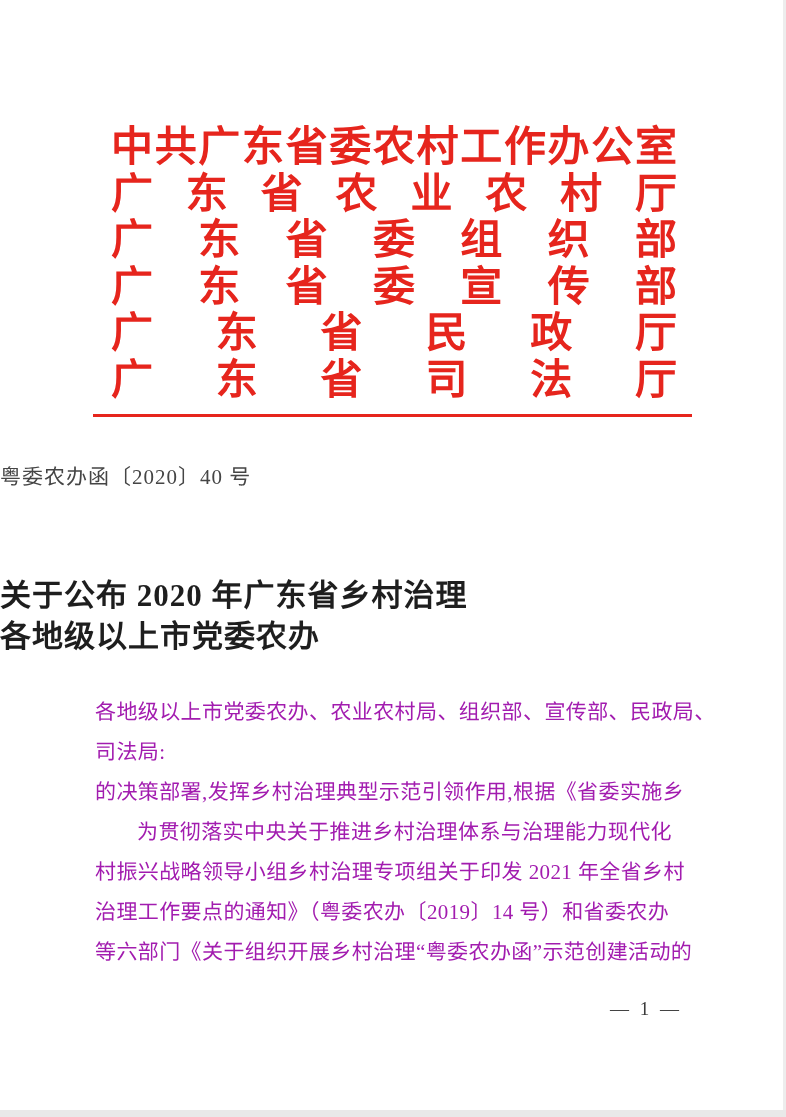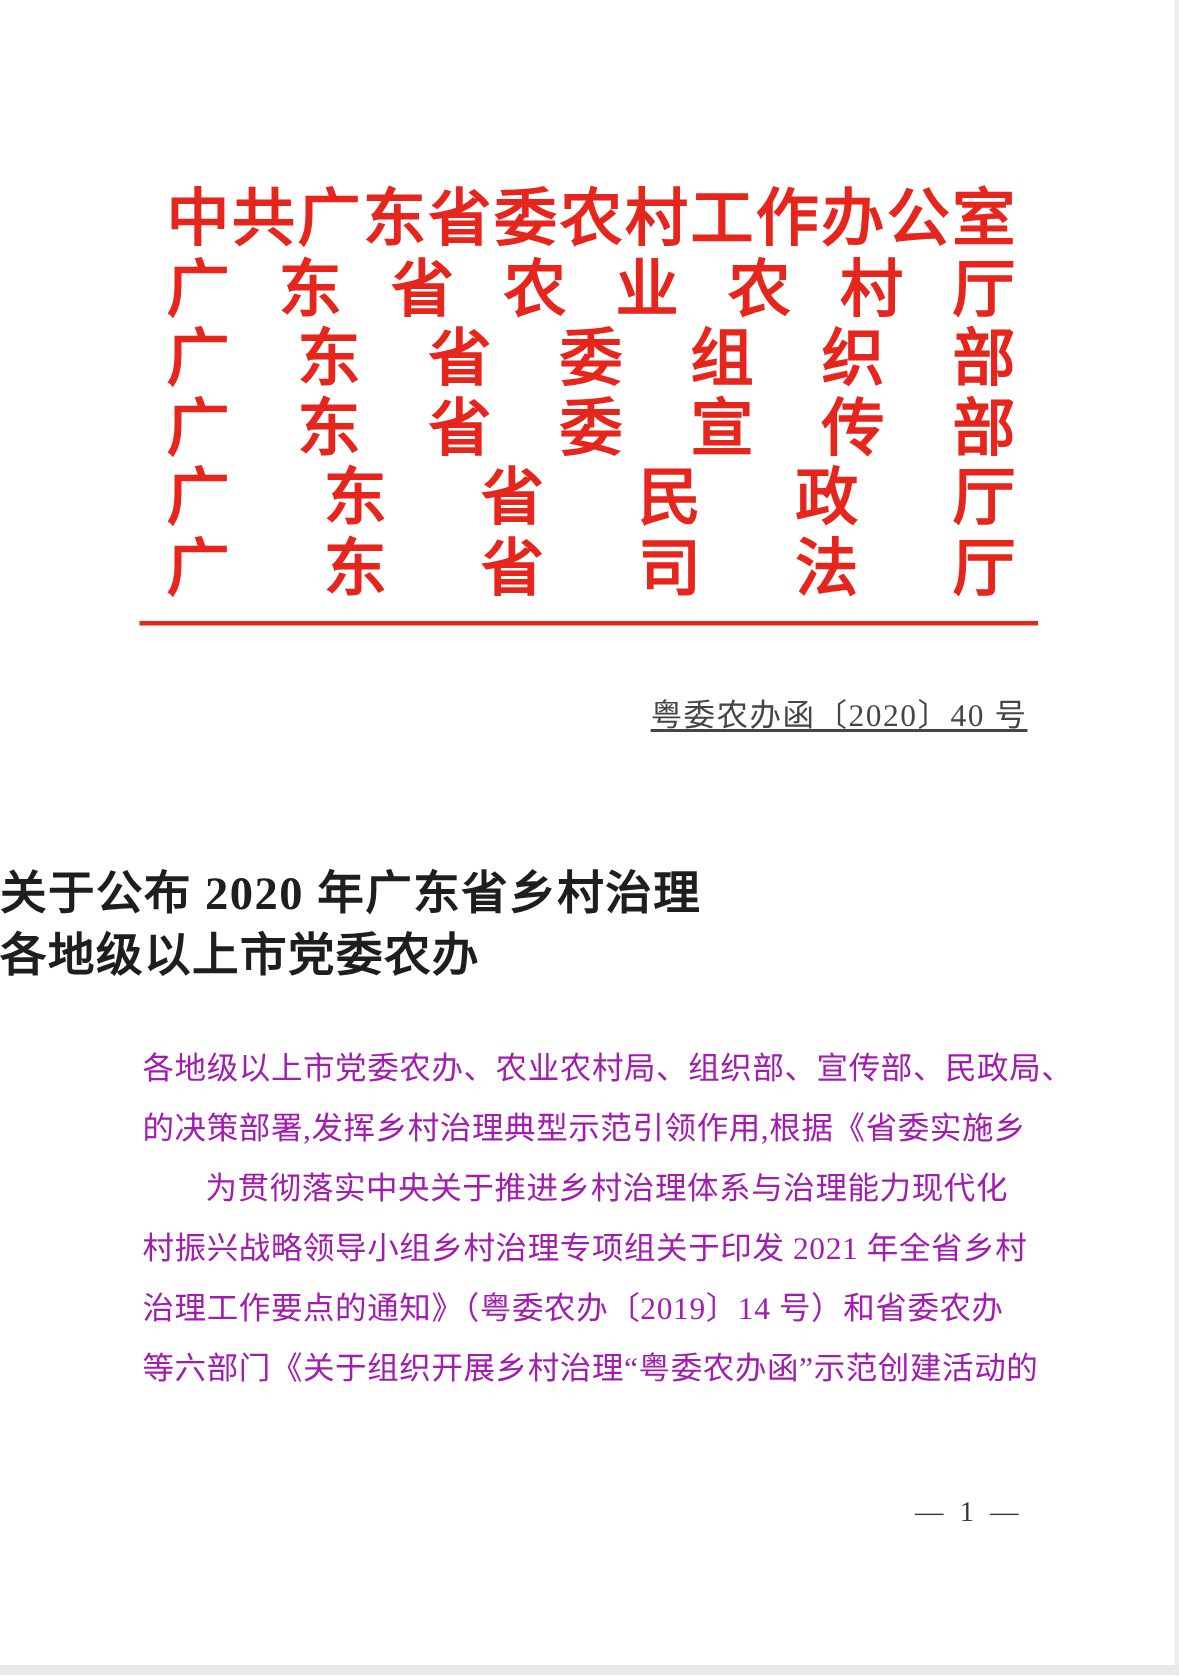--- a/index.html
+++ b/index.html
@@ -54,28 +54,26 @@
   .red-rule {
     margin: 11px 0 0 93px;
     width: 599px;
     height: 3px;
     background: var(--red, #e6251d);
   }
 
   .doc-number {
     margin-top: 46px;
     width: 692px;
-    text-align: right;
     padding-right: 7px;
     box-sizing: border-box;
     font-size: 21px;
     line-height: 28px;
     color: #454545;
     letter-spacing: 1px;
-    text-decoration: underline;
   }
 
   .title {
     margin: 84px 0 0 0;
     width: 786px;
     text-align: left;
     font-size: 31px;
     font-weight: bold;
     line-height: 41px;
     color: #1e1e1e;
@@ -173,20 +171,21 @@
 
   <div class="doc-number">粤委农办函〔2020〕40 号</div>
 
   <h1 class="title">
     <div>关于公布 2020 年广东省乡村治理</div>
     <div>各地级以上市党委农办</div>
   </h1>
 
   <div class="body-text">
     <div class="body-line">各地级以上市党委农办、农业农村局、组织部、宣传部、民政局、</div>
+    <div class="body-line">司法局:</div>
     <div class="body-line">的决策部署,发挥乡村治理典型示范引领作用,根据《省委实施乡</div>
     <div class="body-line indent">为贯彻落实中央关于推进乡村治理体系与治理能力现代化</div>
     <div class="body-line">村振兴战略领导小组乡村治理专项组关于印发 2021 年全省乡村</div>
     <div class="body-line">治理工作要点的通知》（粤委农办〔2019〕14 号）和省委农办</div>
     <div class="body-line">等六部门《关于组织开展乡村治理“粤委农办函”示范创建活动的</div>
   </div>
 
   <div class="page-number">— 1 —</div>
 
   <div class="right-edge"></div>

